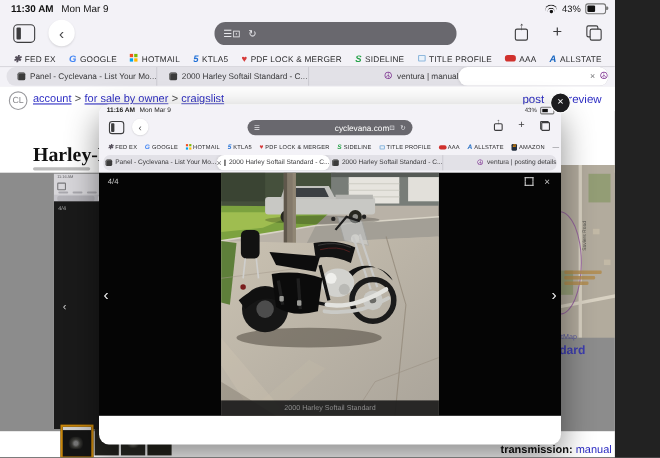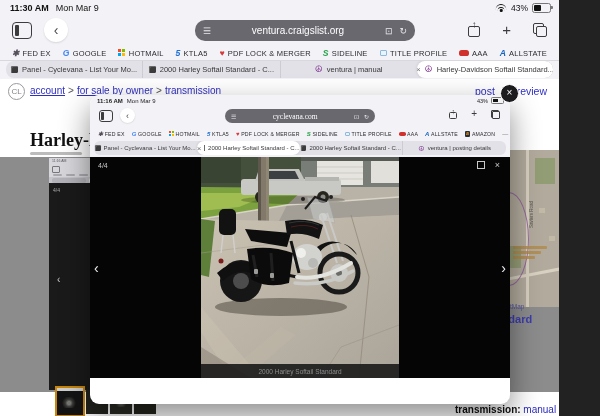--- a/index.html
+++ b/index.html
@@ -45,21 +45,21 @@
   .ms{width:1em;height:1em;background:
     linear-gradient(#f25022,#f25022) 0 0/.45em .45em no-repeat,
     linear-gradient(#7fba00,#7fba00) 100% 0/.45em .45em no-repeat,
     linear-gradient(#00a4ef,#00a4ef) 0 100%/.45em .45em no-repeat,
     linear-gradient(#ffb900,#ffb900) 100% 100%/.45em .45em no-repeat;}
   .tp{width:1em;height:.8em;border:1px solid #8fb8dd;border-radius:1px;background:#eaf2fa;box-sizing:border-box;}
   .aaa{width:1.3em;height:.7em;background:#d0312d;border-radius:.35em;}
   .amz{width:1.05em;height:1.05em;background:#232f3e;border-radius:.2em;color:#ff9900;font-size:1em;line-height:1.05em;text-align:center;font-weight:bold;}
   .bm-more{margin-left:auto;color:#6d6d70;font-size:9px;letter-spacing:1px;}
   .tabbar{position:absolute;top:61px;left:6px;right:6px;height:17px;background:#e2e1e7;border-radius:8px;display:flex;overflow:hidden;}
-  .tab{flex:1;display:flex;align-items:center;justify-content:center;gap:4px;font-size:7.5px;color:#38383a;white-space:nowrap;overflow:hidden;}
+  .tab{flex:1;display:flex;align-items:center;justify-content:flex-end;gap:4px;font-size:7.5px;color:#38383a;white-space:nowrap;overflow:hidden;}
   .tab + .tab{border-left:1px solid #cdccd3;}
   .tab.active{background:#fff;border-radius:8px;border-left:none;box-shadow:0 0 3px rgba(0,0,0,.15);}
   .tab.active + .tab{border-left:none;}
   .dksq{width:7px;height:7px;background:#3b3b3b;border-radius:1.5px;box-shadow:inset 1px 1px 0 #6a6a6a;}
   .peace{color:#7b2f8f;font-weight:normal;font-size:9px;line-height:1;}
   .tab-close{color:#6d6d70;font-size:8px;}
   
   .cl-header{position:absolute;top:79px;left:0;right:0;height:22px;background:#fff;}
   .cl-logo{position:absolute;left:8px;top:4px;width:15px;height:15px;border:1px solid #9a9a9e;border-radius:50%;color:#86868a;font-size:8px;display:flex;align-items:center;justify-content:center;}
   .crumbs{position:absolute;left:30px;top:6px;font-size:10px;color:#2f2fc4;white-space:nowrap;}
@@ -118,21 +118,21 @@
   .m-status .lhs .date{font-weight:normal;}
   .m-status .rhs{display:flex;gap:3px;align-items:center;font-size:5.5px;}
   .m-batt{position:relative;width:11px;height:5.5px;border:.8px solid #777;border-radius:1.5px;}
   .m-batt i{position:absolute;left:.8px;top:.8px;bottom:.8px;width:43%;background:#111;}
   .m-toolbar{position:absolute;top:10px;left:0;right:0;height:22px;}
   .m-sb{position:absolute;left:9px;top:5px;width:12px;height:10px;border:1.2px solid #3c3c3e;border-radius:3px;}
   .m-sb i{position:absolute;left:1.2px;top:1.2px;bottom:1.2px;width:2.6px;background:#3c3c3e;border-radius:.8px;}
   .m-back{position:absolute;left:30px;top:3px;width:15px;height:15px;background:#fff;border-radius:50%;display:flex;align-items:center;justify-content:center;font-size:9px;color:#4a4a4c;box-shadow:0 .5px 1.5px rgba(0,0,0,.15);}
   .m-pill{position:absolute;left:135px;top:4px;width:150px;height:14px;background:#69686e;border-radius:7px;display:flex;align-items:center;padding:0 6px;box-sizing:border-box;color:#e8e8ec;}
   .m-pill .reader{font-size:6px;}
-  .m-pill .url{flex:1;text-align:center;font-size:7.5px;color:#fff;font-family:Liberation Serif, serif;}
+  .m-pill .url{flex:1;text-align:right;font-size:7.5px;color:#fff;}
   .m-pill .ricons{display:flex;gap:5px;font-size:6px;}
   .m-ticons{position:absolute;right:10px;top:4px;display:flex;gap:14px;align-items:center;color:#3c3c3e;}
   .m-share{position:relative;width:8px;height:10px;}
   .m-share i{position:absolute;left:0;right:0;top:3px;bottom:0;border:1px solid #3c3c3e;border-radius:1.5px;}
   .m-share u{position:absolute;left:50%;top:-1.5px;transform:translateX(-50%);font-size:7px;line-height:7px;text-decoration:none;}
   .m-plus{font-size:10px;line-height:10px;}
   .m-tabsic{position:relative;width:9px;height:9px;}
   .m-tabsic i{position:absolute;left:0;top:0;width:6px;height:6px;border:1px solid #3c3c3e;border-radius:1px;}
   .m-tabsic u{position:absolute;right:0;bottom:0;width:6px;height:6px;border:1px solid #3c3c3e;border-radius:1px;background:#f3f2f7;}
   .m-bookmarks{position:absolute;top:33px;left:0;right:0;height:12px;display:flex;align-items:center;padding:0 8px;gap:7px;color:#2b2b2d;}
@@ -187,21 +187,20 @@
     </div>
     <div class="toolbar">
       <span class="sb-icon">
           <i></i>
         </span>
       <span class="circle-btn back-btn">
           <span>‹</span>
         </span>
       <div class="pill">
         <span class="reader">☰</span>
-        <span class="url">ventura.craigslist.org</span>
         <span class="ricons">
           <span>⊡</span>
           <span>↻</span>
         </span>
       </div>
       <div class="ticons">
         <span class="share-ic">
             <i></i>
             <u>↑</u>
           </span>
@@ -264,29 +263,28 @@
         <span class="dksq"></span>
         <span>2000 Harley Softail Standard - C...</span>
       </div>
       <div class="tab">
         <span class="peace">☮</span>
         <span>ventura | manual</span>
       </div>
       <div class="tab active">
         <span class="tab-close">×</span>
         <span class="peace">☮</span>
-        <span>Harley-Davidson Softail Standard...</span>
       </div>
     </div>
   </div>
 
   <div class="cl-header">
     <span class="cl-logo">CL</span>
     <span class="crumbs">
-      <a>account</a><span class="sep">&gt;</span><a>for sale by owner</a><span class="sep">&gt;</span><a>transmission</a>
+      <a>account</a><span class="sep">&gt;</span><a>for sale by owner</a><span class="sep">&gt;</span><a>craigslist</a>
     </span>
     <span class="cl-nav">
       <a>post</a>
       <a>preview</a>
     </span>
   </div>
   <div class="post-title">Harley-Davidson Softail Standard</div>
   <div class="subline"></div>
 
   <div class="backdrop"></div>

